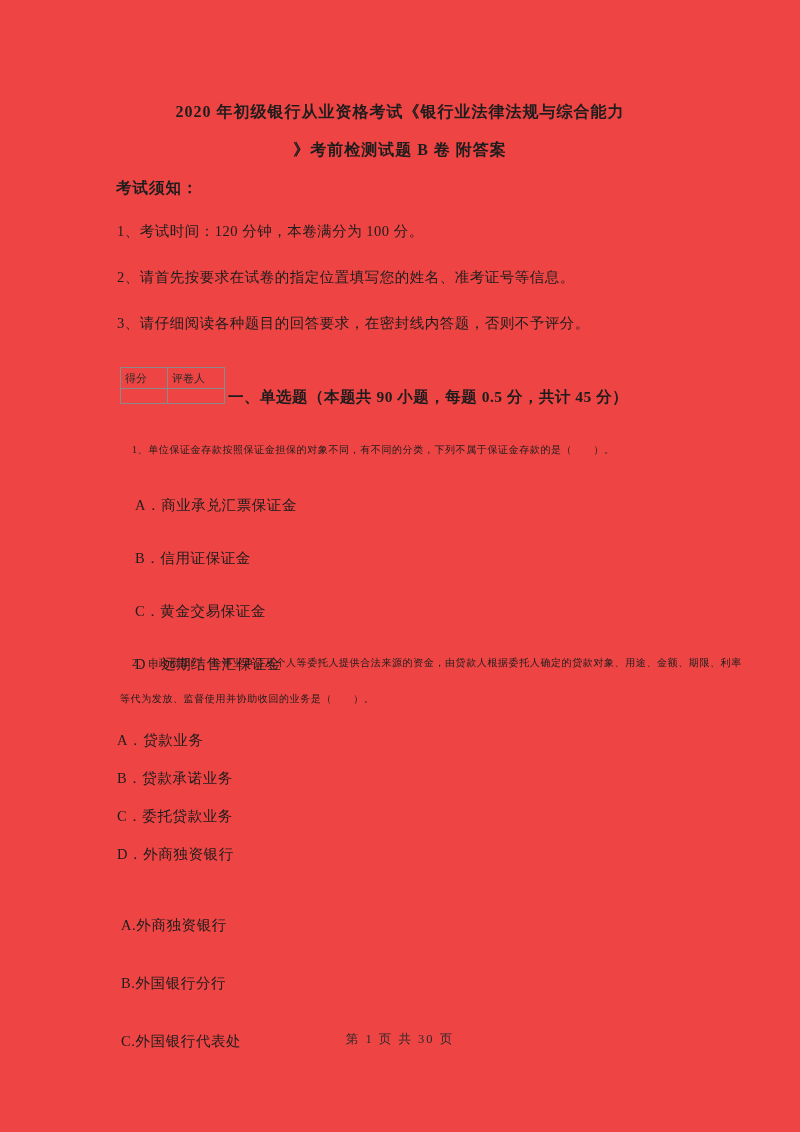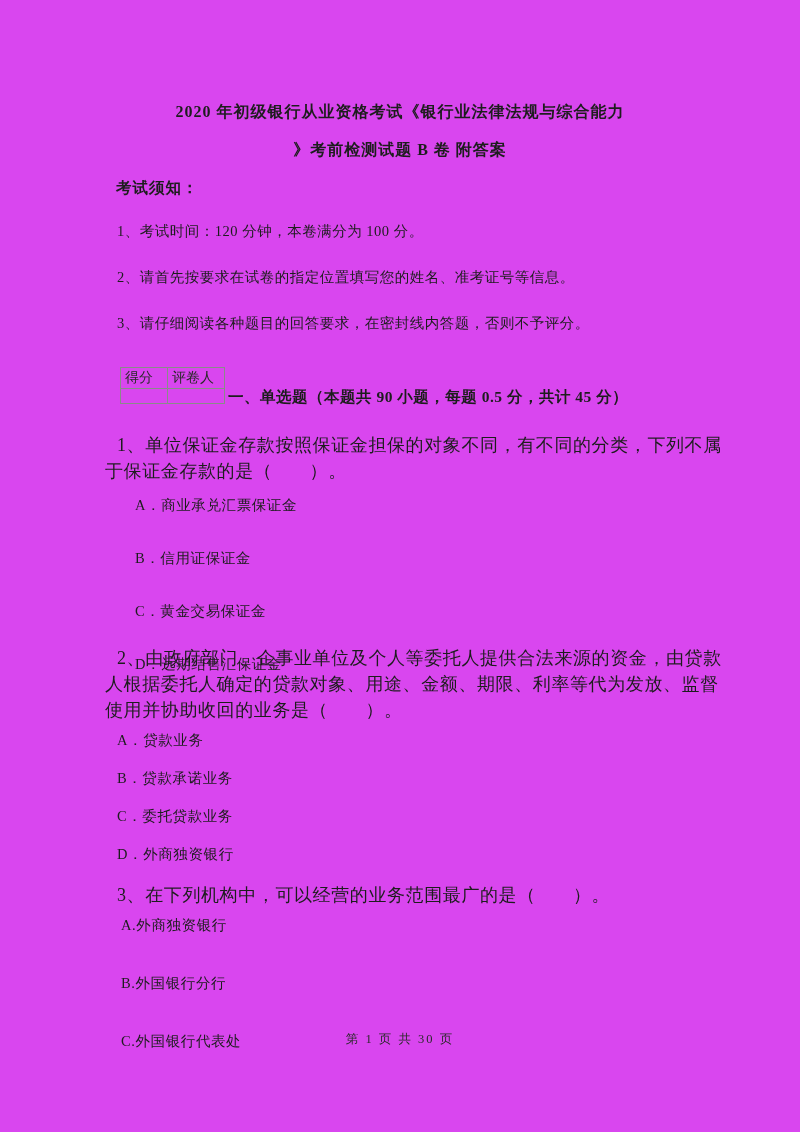--- a/index.html
+++ b/index.html
@@ -1,20 +1,20 @@
 <!DOCTYPE html>
 <html><head>
 <meta charset="utf-8">
 <style>
   html,body{margin:0;padding:0;background:#ffffff;}
   .page{
     position:relative;
     width:800px;
     height:1132px;
-    background:#d946ef;
+    background:#ef4444;
     font-family:"Liberation Serif","DejaVu Serif",serif;
     color:#1d1d1d;
     overflow:hidden;
   }
   .title-line{
     position:absolute;
     left:0;
     width:800px;
     text-align:center;
     font-size:16px;
@@ -44,43 +44,43 @@
   .notice-2{top:267px;}
   .notice-3{top:313px;}
   .score-table{
     position:absolute;
     left:120px;
     top:367px;
     border-collapse:collapse;
   }
   .score-table td{
     border:1px solid #8a8a8a;
-    font-size:14px;
+    font-size:11px;
     padding:0 4px;
     color:#2a2a2a;
   }
   .score-table .hdr-row td{height:20px;line-height:20px;}
   .score-table .empty-row td{height:14px;}
   .score-table .col-score{width:38px;}
   .score-table .col-grader{width:48px;}
   .section-heading{
     position:absolute;
     left:228px;
     top:387px;
     font-size:15.5px;
     font-weight:bold;
     letter-spacing:0.5px;
   }
   .question-text{
     position:absolute;
-    left:105px;
+    left:120px;
     width:622px;
-    font-size:18px;
+    font-size:10px;
     letter-spacing:0.6px;
-    line-height:26px;
+    line-height:36px;
     text-indent:12px;
     white-space:pre-wrap;
   }
   .q1-text{top:432px;}
   .q2-text{top:645px;}
   .q3-text{top:882px;}
   .options{
     position:absolute;
     display:flex;
     flex-direction:column;
@@ -142,21 +142,20 @@
   </div>
 
   <div class="question-text q2-text">2、由政府部门、企事业单位及个人等委托人提供合法来源的资金，由贷款人根据委托人确定的贷款对象、用途、金额、期限、利率等代为发放、监督使用并协助收回的业务是（　　）。</div>
   <div class="options q2-options">
     <div class="option">A．贷款业务</div>
     <div class="option">B．贷款承诺业务</div>
     <div class="option">C．委托贷款业务</div>
     <div class="option">D．外商独资银行</div>
   </div>
 
-  <div class="question-text q3-text">3、在下列机构中，可以经营的业务范围最广的是（　　）。</div>
   <div class="options q3-options">
     <div class="option">A.外商独资银行</div>
     <div class="option">B.外国银行分行</div>
     <div class="option">C.外国银行代表处</div>
   </div>
 
   <div class="page-footer">第 1 页 共 30 页</div>
 
 </div>
 

